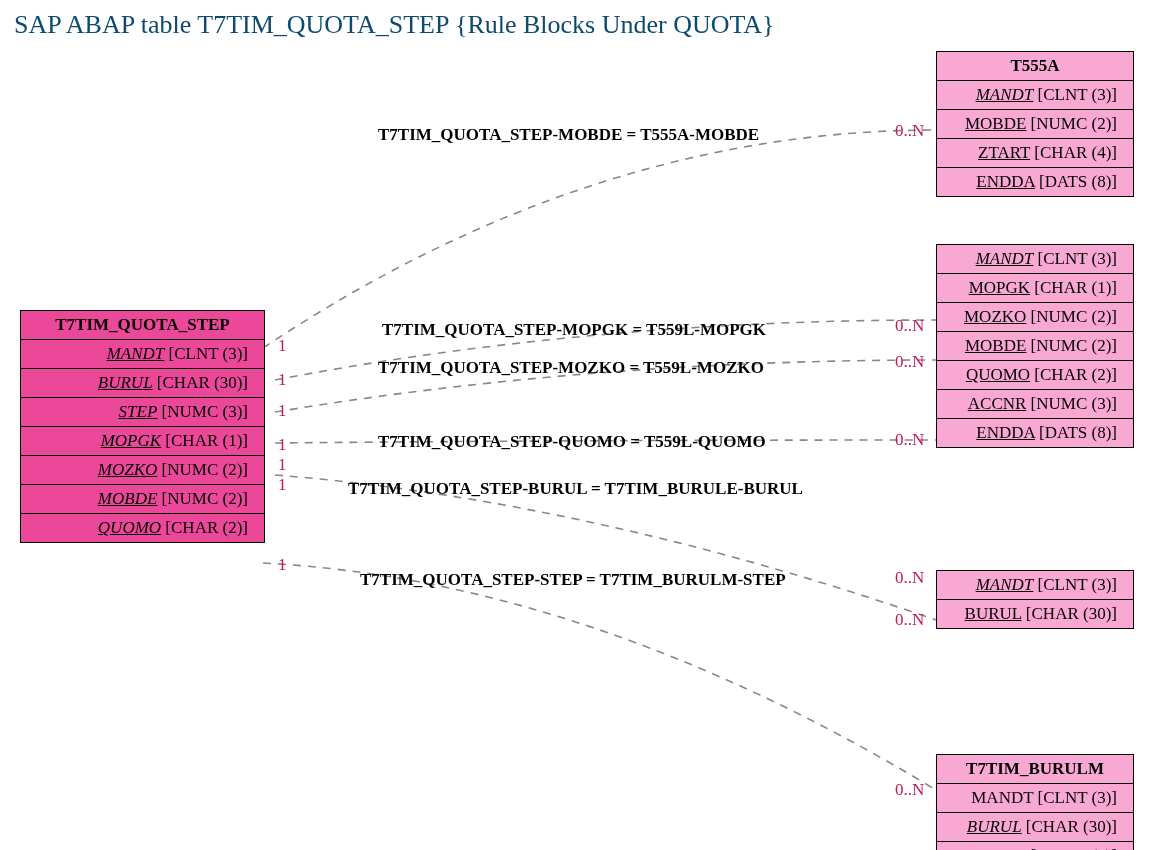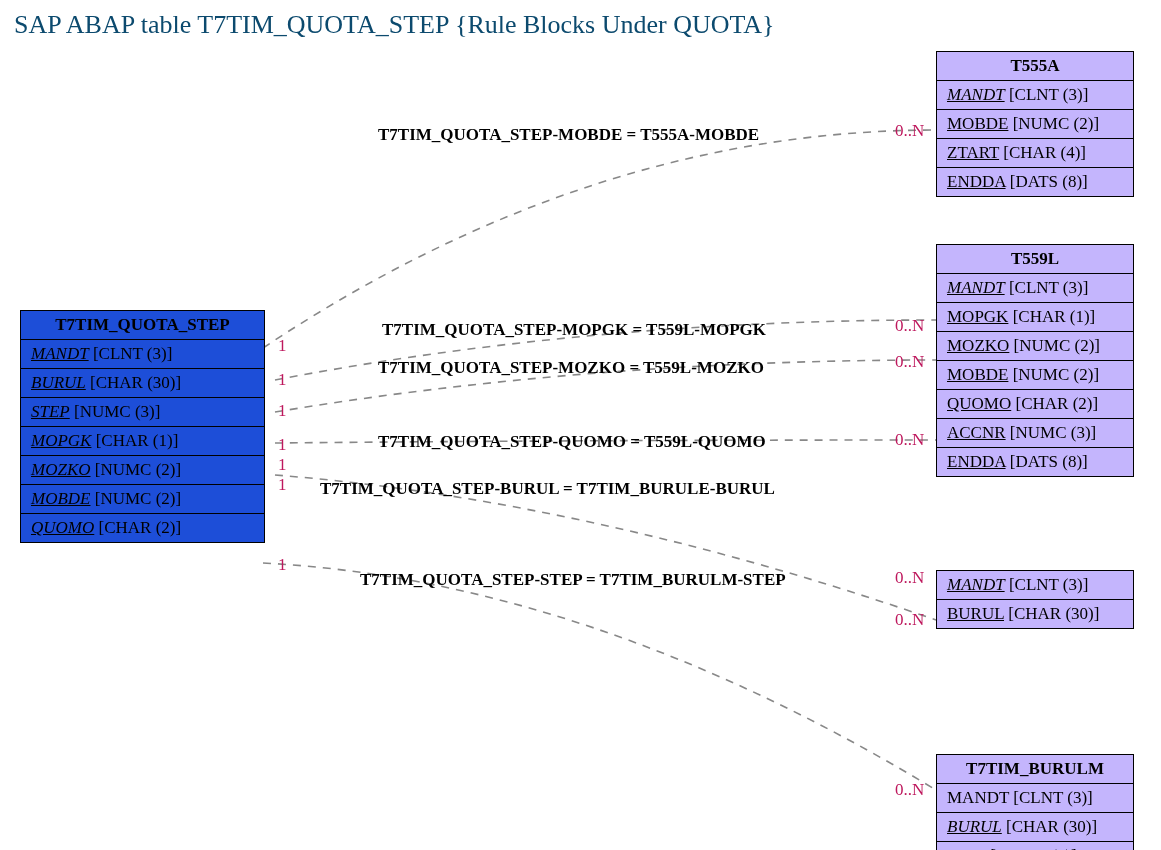--- a/index.html
+++ b/index.html
@@ -24,36 +24,37 @@
     border: 1px solid #000;
     font-size: 17px;
   }
   .entity-header {
     text-align: center;
     font-weight: bold;
     padding: 4px 10px;
     border-bottom: 1px solid #000;
   }
   .entity-row {
-    padding: 4px 10px;
+    padding: 4px 16px;
     border-bottom: 1px solid #000;
     white-space: nowrap;
+    text-align: right;
   }
   .entity-row:last-child {
     border-bottom: none;
   }
   .fk {
     text-decoration: underline;
     font-style: italic;
   }
   .pk {
     text-decoration: underline;
   }
-  .main-entity { background: #1d4ed8; }
-  .ref-entity  { background: #c4b5fd; }
+  .main-entity { background: #ec4899; }
+  .ref-entity  { background: #f9a8d4; }
   svg.connectors {
     position: absolute;
     top: 0; left: 0;
     width: 1161px; height: 850px;
     pointer-events: none;
   }
   .card-label {
     position: absolute;
     font-size: 17px;
     color: #be185d;
@@ -95,21 +96,20 @@
 
 <div class="entity ref-entity" style="left:936px; top:51px; width:196px;">
   <div class="entity-header">T555A</div>
   <div class="entity-row"><span class="fk">MANDT</span> <span>[CLNT (3)]</span></div>
   <div class="entity-row"><span class="pk">MOBDE</span> <span>[NUMC (2)]</span></div>
   <div class="entity-row"><span class="pk">ZTART</span> <span>[CHAR (4)]</span></div>
   <div class="entity-row"><span class="pk">ENDDA</span> <span>[DATS (8)]</span></div>
 </div>
 
 <div class="entity ref-entity" style="left:936px; top:244px; width:196px;">
-  <div class="entity-header">T559L</div>
   <div class="entity-row"><span class="fk">MANDT</span> <span>[CLNT (3)]</span></div>
   <div class="entity-row"><span class="pk">MOPGK</span> <span>[CHAR (1)]</span></div>
   <div class="entity-row"><span class="pk">MOZKO</span> <span>[NUMC (2)]</span></div>
   <div class="entity-row"><span class="pk">MOBDE</span> <span>[NUMC (2)]</span></div>
   <div class="entity-row"><span class="pk">QUOMO</span> <span>[CHAR (2)]</span></div>
   <div class="entity-row"><span class="pk">ACCNR</span> <span>[NUMC (3)]</span></div>
   <div class="entity-row"><span class="pk">ENDDA</span> <span>[DATS (8)]</span></div>
 </div>
 
 <div class="entity ref-entity" style="left:936px; top:570px; width:196px;">
@@ -121,21 +121,21 @@
   <div class="entity-header">T7TIM_BURULM</div>
   <div class="entity-row"><span>MANDT</span> <span>[CLNT (3)]</span></div>
   <div class="entity-row"><span class="fk">BURUL</span> <span>[CHAR (30)]</span></div>
   <div class="entity-row"><span class="pk">STEP</span> <span>[NUMC (3)]</span></div>
 </div>
 
 <div class="rel-label" style="left:378px; top:125px;">T7TIM_QUOTA_STEP-MOBDE = T555A-MOBDE</div>
 <div class="rel-label" style="left:382px; top:320px;">T7TIM_QUOTA_STEP-MOPGK = T559L-MOPGK</div>
 <div class="rel-label" style="left:378px; top:358px;">T7TIM_QUOTA_STEP-MOZKO = T559L-MOZKO</div>
 <div class="rel-label" style="left:378px; top:432px;">T7TIM_QUOTA_STEP-QUOMO = T559L-QUOMO</div>
-<div class="rel-label" style="left:320px; top:479px;">T7TIM_QUOTA_STEP-BURUL = T7TIM_BURULE-BURUL</div>
+<div class="rel-label" style="left:348px; top:479px;">T7TIM_QUOTA_STEP-BURUL = T7TIM_BURULE-BURUL</div>
 <div class="rel-label" style="left:360px; top:570px;">T7TIM_QUOTA_STEP-STEP = T7TIM_BURULM-STEP</div>
 
 <div class="card-label" style="left:278px; top:336px;">1</div>
 <div class="card-label" style="left:278px; top:370px;">1</div>
 <div class="card-label" style="left:278px; top:401px;">1</div>
 <div class="card-label" style="left:278px; top:435px;">1</div>
 <div class="card-label" style="left:278px; top:455px;">1</div>
 <div class="card-label" style="left:278px; top:475px;">1</div>
 <div class="card-label" style="left:278px; top:555px;">1</div>
 

